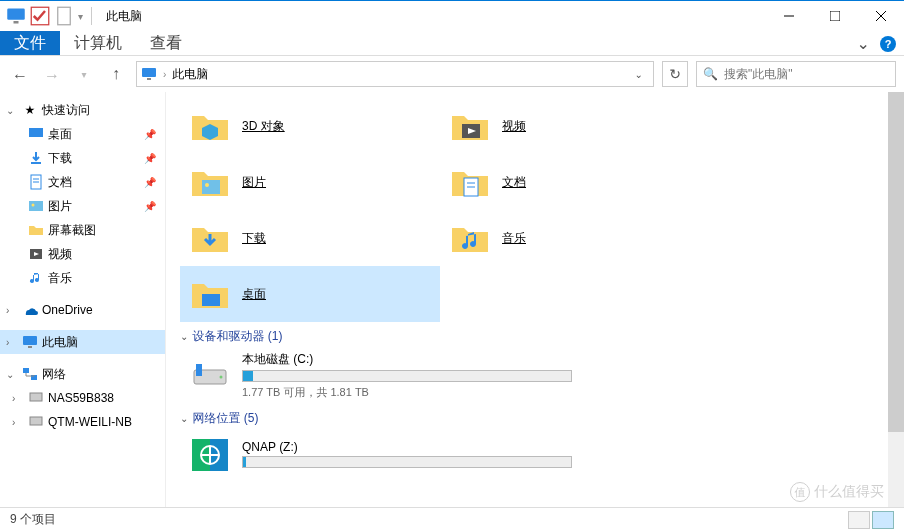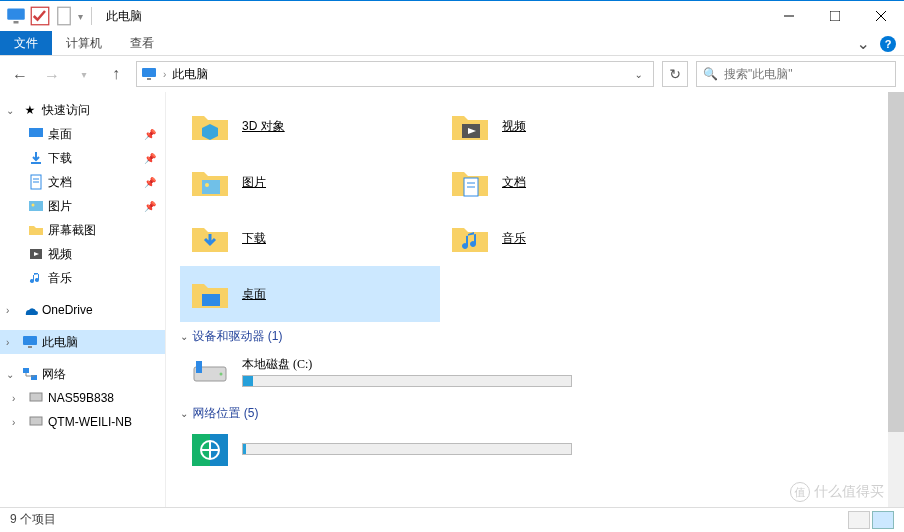--- a/index.html
+++ b/index.html
@@ -8,21 +8,21 @@
 .titlebar { height: 31px; border-top: 1px solid #0078d7; display: flex; align-items: center; }
 .tb-left { display: flex; align-items: center; padding-left: 6px; gap: 4px; }
 .tb-qicon { width: 20px; height: 20px; display: flex; align-items: center; justify-content: center; }
 .tb-sep { width: 1px; height: 18px; background: #ccc; margin: 0 4px; }
 .tb-title { font-size: 12px; margin-left: 6px; color: #000; }
 .tb-win { margin-left: auto; display: flex; }
 .tb-btn { width: 46px; height: 30px; display: flex; align-items: center; justify-content: center; }
 .tb-btn svg { width: 10px; height: 10px; }
 
 .ribbon { height: 25px; background: #fff; display: flex; align-items: stretch; border-bottom: 1px solid #ddd; position: relative; }
-.ribbon-tab { padding: 12px 14px; font-size: 12px; display: flex; align-items: center; color: #444; }
+.ribbon-tab { padding: 12px 14px; font-size: 16px; display: flex; align-items: center; color: #444; }
 .ribbon-tab.file { background: #0c6fc8; color: #fff; }
 .ribbon-help { position: absolute; right: 8px; top: 3px; display: flex; align-items: center; gap: 10px; }
 .help-circle { width: 16px; height: 16px; border-radius: 50%; background: #0078d7; color: #fff; font-size: 11px; display: flex; align-items: center; justify-content: center; font-weight: bold; }
 .rib-chev { color: #555; }
 
 .addrbar { height: 36px; display: flex; align-items: center; padding: 4px 8px; gap: 8px; }
 .nav-btn { width: 24px; height: 24px; display: flex; align-items: center; justify-content: center; color: #555; }
 .nav-btn.disabled { color: #bbb; }
 .addr-box { flex: 1; height: 26px; border: 1px solid #ccc; display: flex; align-items: center; padding: 0 4px; gap: 6px; }
 .addr-drop { color: #555; margin-left: auto; font-size: 10px; padding: 0 6px; }
@@ -44,21 +44,21 @@
 .item.selected { background: #cce8ff; }
 .item .big-icon { width: 44px; height: 44px; display: flex; align-items: center; justify-content: center; }
 .item .label { font-size: 12px; }
 
 .section-head { display: flex; align-items: center; font-size: 12px; color: #26459c; margin: 6px 0 2px 0; gap: 4px; }
 .section-head .chev { font-size: 10px; color: #555; }
 
 .drive { display: flex; gap: 10px; padding: 4px 8px; align-items: center; width: 400px; }
 .drive .d-icon { width: 44px; height: 44px; display: flex; align-items: center; justify-content: center; }
 .drive .d-info { flex: 1; font-size: 12px; }
-.drive .d-name { margin-bottom: 2px; font-family: Liberation Serif, serif; }
+.drive .d-name { margin-bottom: 2px; }
 .drive .d-bar { height: 12px; border: 1px solid #bbb; background: #eee; margin-bottom: 3px; }
 .drive .d-fill { height: 100%; background: #26a0da; }
 .drive .d-sub { color: #666; font-size: 11px; }
 
 .tooltip { position: absolute; left: 252px; top: 232px; background: #fff; border: 1px solid #888; padding: 2px 6px; font-size: 12px; color: #444; }
 
 .statusbar { height: 24px; border-top: 1px solid #ddd; display: flex; align-items: center; padding: 0 10px; font-size: 12px; color: #444; }
 .view-toggle { margin-left: auto; display: flex; gap: 2px; }
 .vt-btn { width: 22px; height: 18px; border: 1px solid #ccc; background: #f3f3f3; }
 .vt-btn.active { background: #cce8ff; border-color: #8bb; }
@@ -355,38 +355,40 @@
             <rect x="8" y="10" width="6" height="6" fill="#2e8ae6"></rect>
             <rect x="8" y="16" width="6" height="6" fill="#2e8ae6"></rect>
             <circle cx="33" cy="23" r="1.5" fill="#7c7"></circle>
           </svg>
         </span>
       <div class="d-info">
         <div class="d-name">本地磁盘 (C:)</div>
         <div class="d-bar">
             <div class="d-fill" style="width:3%"></div>
           </div>
+        <div class="d-sub">1.77 TB 可用，共 1.81 TB</div>
       </div>
     </div>
 
     <div class="section-head">
         <span class="chev">⌄</span>
         <span>网络位置 (5)</span>
       </div>
     <div class="drive">
       <span class="d-icon">
           <svg viewBox="0 0 44 44">
             <rect x="4" y="6" width="18" height="32" fill="#14b36a"></rect>
             <rect x="22" y="6" width="18" height="32" fill="#1586c7"></rect>
             <circle cx="22" cy="22" r="9" fill="none" stroke="#fff" stroke-width="2"></circle>
             <line x1="13" y1="22" x2="31" y2="22" stroke="#fff" stroke-width="2"></line>
             <line x1="22" y1="13" x2="22" y2="31" stroke="#fff" stroke-width="2"></line>
           </svg>
         </span>
       <div class="d-info">
+        <div class="d-name">QNAP (Z:)</div>
         <div class="d-bar">
             <div class="d-fill" style="width:1%"></div>
           </div>
       </div>
     </div>
 
   </div>
 </div>
 
 <div class="scrollbar">

